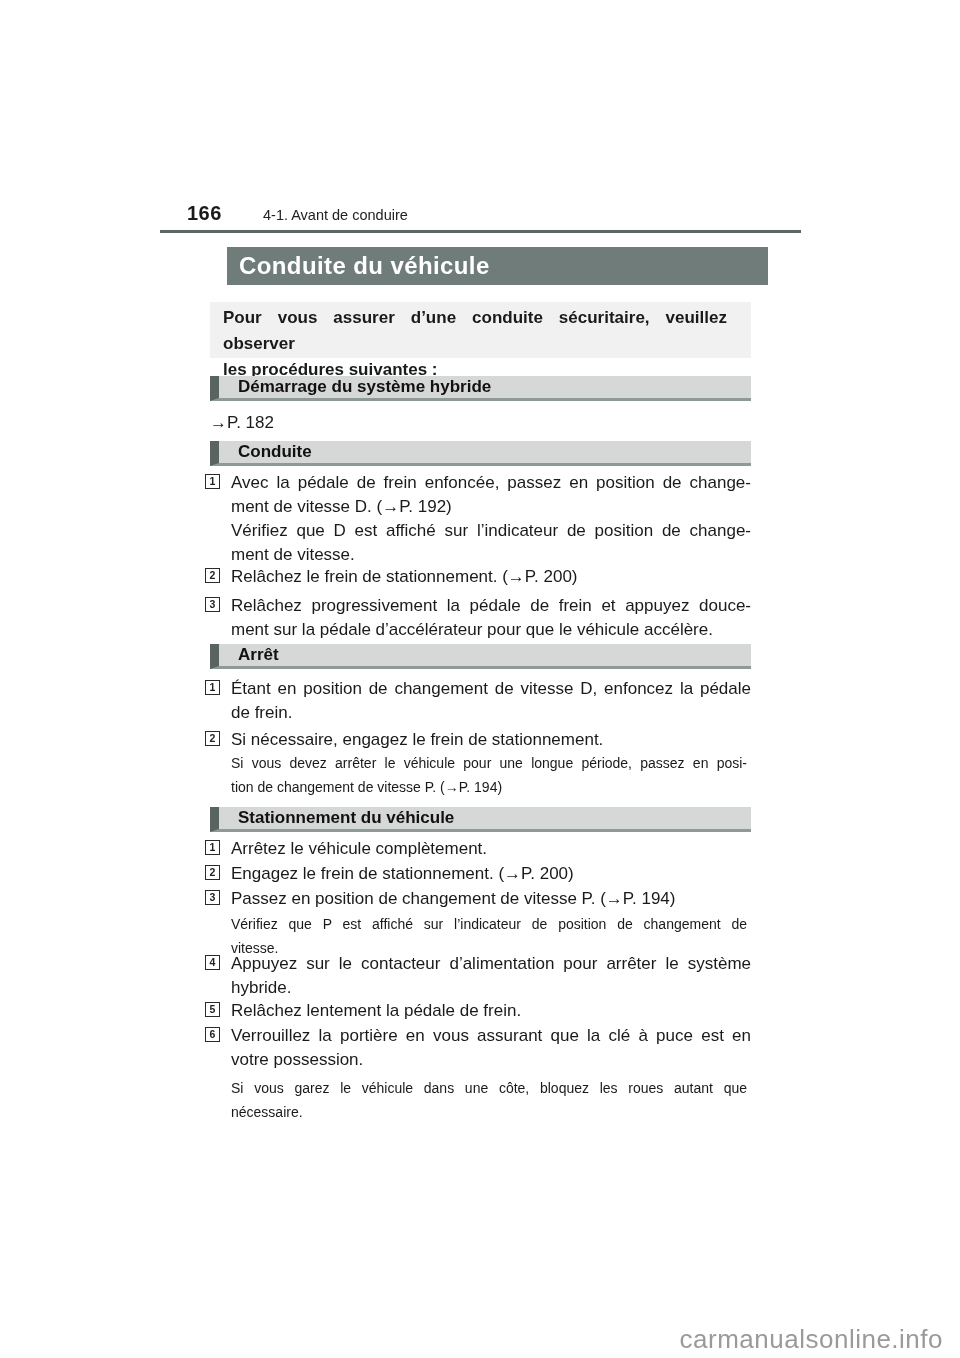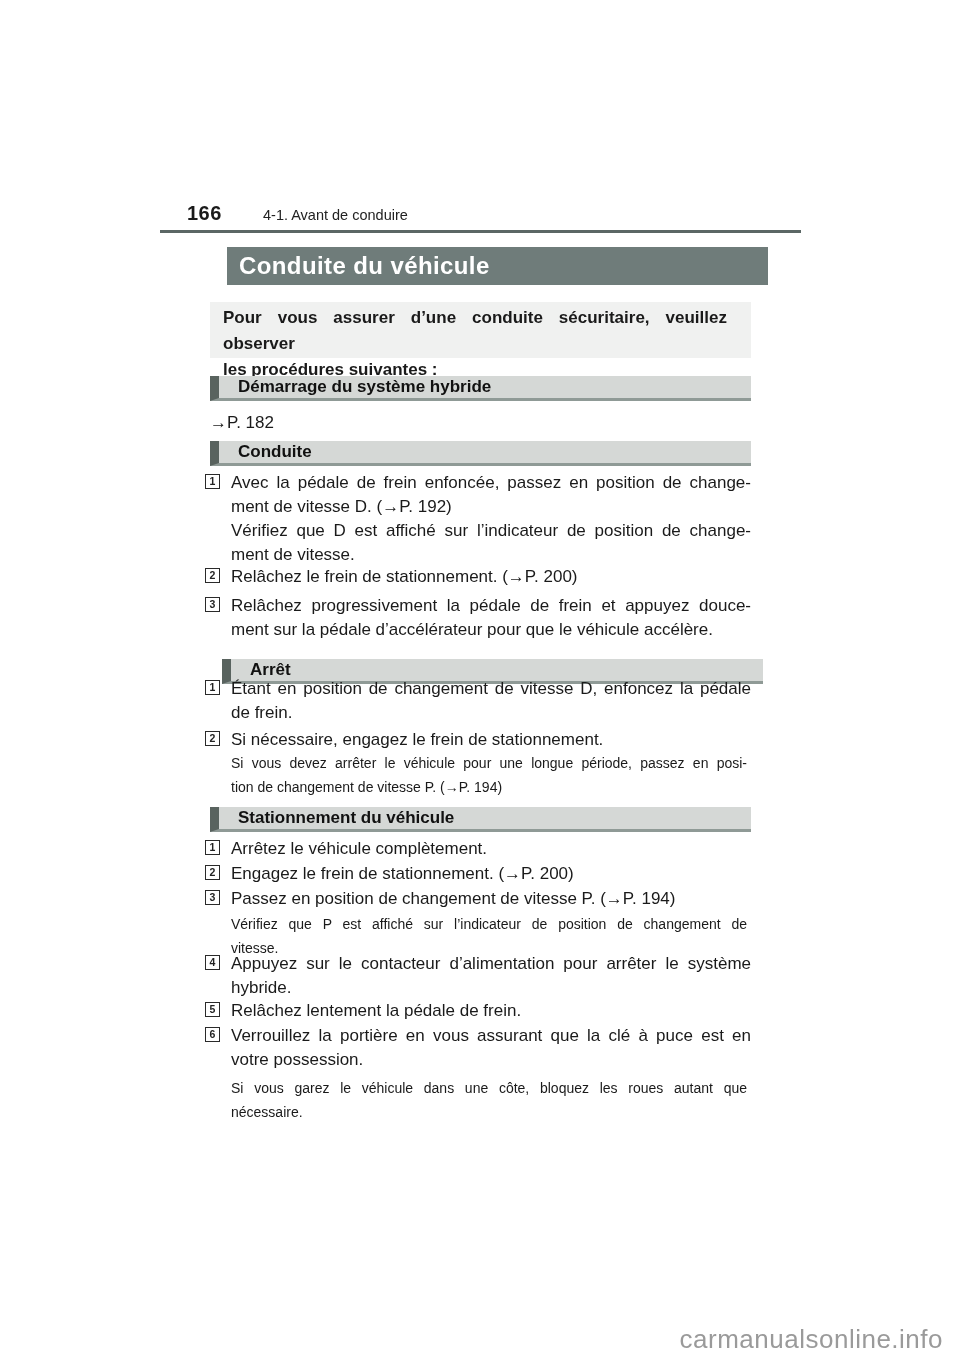--- a/index.html
+++ b/index.html
@@ -90,21 +90,21 @@
         <div class="bodyline">Relâchez le frein de stationnement. (→P. 200)</div>
       </div>
     </div>
     <div class="step" style="top: 594px;">
       <span class="stepnum">3</span>
       <div class="steplines">
         <div class="bodyline fill">Relâchez progressivement la pédale de frein et appuyez douce-</div>
         <div class="bodyline">ment sur la pédale d’accélérateur pour que le véhicule accélère.</div>
       </div>
     </div>
-    <div class="secheading" style="top: 659px; margin-left: 12px;">Arrêt</div>
+    <div class="secheading" style="top: 644px;">Arrêt</div>
     <div class="step" style="top: 677px;">
       <span class="stepnum">1</span>
       <div class="steplines">
         <div class="bodyline fill">Étant en position de changement de vitesse D, enfoncez la pédale</div>
         <div class="bodyline">de frein.</div>
       </div>
     </div>
     <div class="step" style="top: 728px;">
       <span class="stepnum">2</span>
       <div class="steplines">

